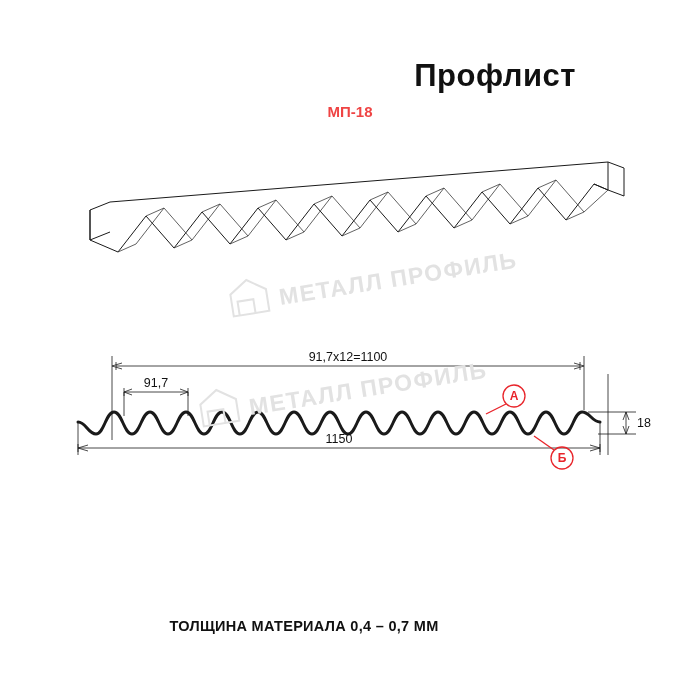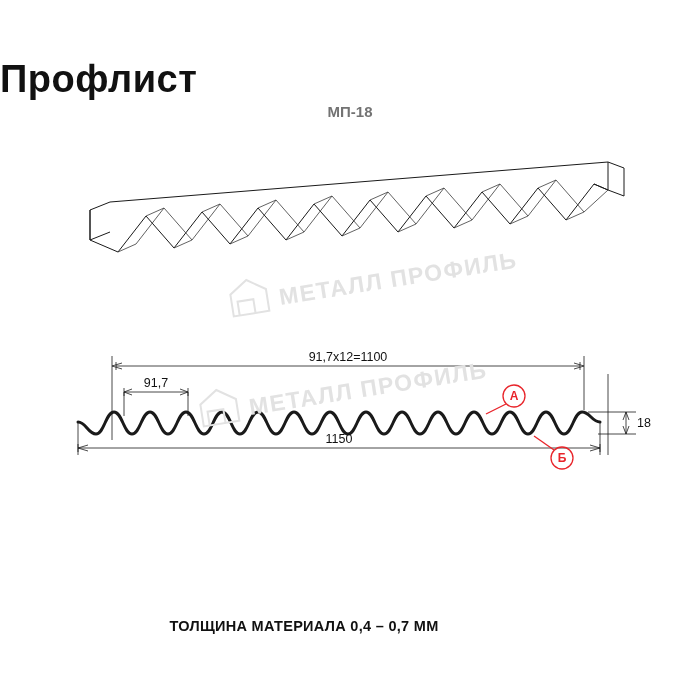--- a/index.html
+++ b/index.html
@@ -18,35 +18,35 @@
   .page {
     position: relative;
     width: 700px;
     height: 700px;
   }
   .title {
     position: absolute;
     top: 58px;
     left: 0;
     width: 576px;
-    text-align: left;
-    font-size: 38px;
+    text-align: right;
+    font-size: 31px;
     font-weight: bold;
     letter-spacing: 0.5px;
     color: #111;
   }
   .subtitle {
     position: absolute;
     top: 103px;
     left: 0;
     width: 700px;
     text-align: center;
     font-size: 15px;
     font-weight: bold;
-    color: #737373;
+    color: #ef4444;
   }
   .iso-wrap {
     position: absolute;
     top: 140px;
     left: 60px;
     width: 580px;
     height: 170px;
   }
   .profile-wrap {
     position: absolute;

